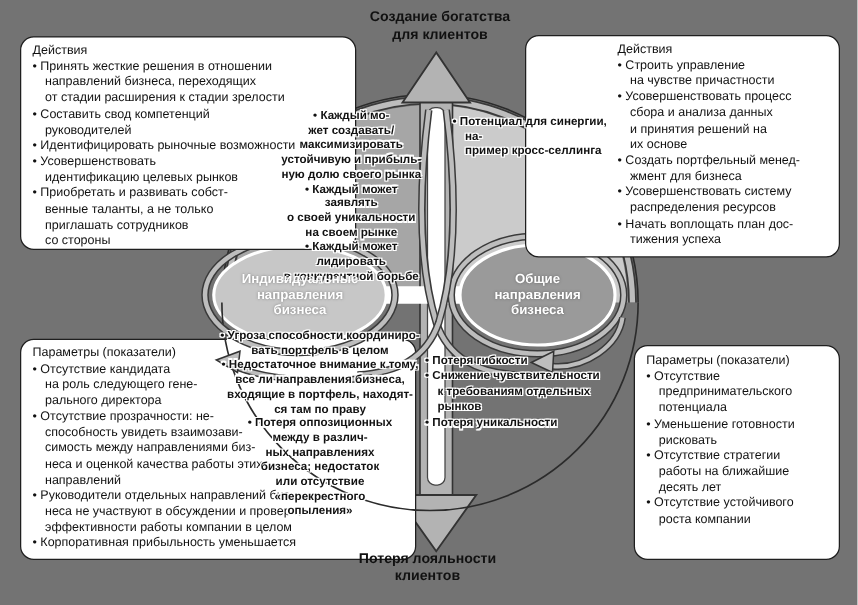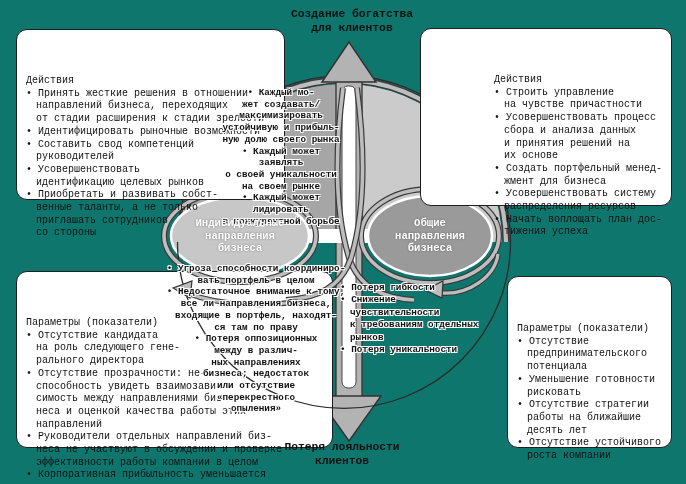--- a/index.html
+++ b/index.html
@@ -1,29 +1,29 @@
 <!DOCTYPE html>
 <html><head>
 <meta charset="utf-8">
 <style>
   html,body{margin:0;padding:0;background:#fff;}
   #stage{
     position:relative;width:686px;height:484px;overflow:hidden;
-    font-family:Liberation Mono, monospace;color:#111;background:#0f766e;
+    font-family:Liberation Sans, sans-serif;color:#111;background:#737373;
   }
   #stage svg{position:absolute;left:0;top:0;}
   .layer0{z-index:0;}
   .layer2{z-index:2;}
   .cornerbox{
     position:absolute;background:#fff;border:1.4px solid #1f1f1f;
     border-radius:11px;box-sizing:border-box;
   }
   .box-tl,.box-tr{z-index:3;}
   .box-bl,.box-br{z-index:1;}
-  .boxtext{position:absolute;z-index:4;font-size:10px;line-height:12.7px;margin-top:40px;}
+  .boxtext{position:absolute;z-index:4;font-size:10px;line-height:12.7px;}
   .boxtitle{white-space:pre-line;}
   .bullet{position:relative;padding-left:10px;text-indent:-10px;white-space:pre-line;}
   .bullet::before{content:"• ";}
   .cbullet{white-space:pre-line;}
   .cbullet::before{content:"• ";}
   .innerlist{
     position:absolute;z-index:4;font-size:9.3px;font-weight:bold;line-height:11.7px;
     text-shadow:-1px -1px 0 #fff,1px -1px 0 #fff,-1px 1px 0 #fff,1px 1px 0 #fff,0 1px 0 #fff,0 -1px 0 #fff;
   }
   .centered{text-align:center;}
@@ -103,23 +103,23 @@
 для клиентов</div>
   <div class="biglabel" style="left:256px;top:440px;width:172px;">Потеря лояльности
 клиентов</div>
 
   <div class="boxtext" style="left:26px;top:35px;width:256px;">
     <div class="boxtitle">Действия</div>
     <div>
         <div class="bullet">Принять жесткие решения в отношении
 направлений бизнеса, переходящих
 от стадии расширения к стадии зрелости</div>
-        <div class="bullet">Идентифицировать рыночные возможности</div>
         <div class="bullet">Составить свод компетенций
 руководителей</div>
+        <div class="bullet">Идентифицировать рыночные возможности</div>
         <div class="bullet">Усовершенствовать
 идентификацию целевых рынков</div>
         <div class="bullet">Приобретать и развивать собст-
 венные таланты, а не только
 приглашать сотрудников
 со стороны</div>
       </div>
   </div>
 
   <div class="boxtext" style="left:494px;top:34px;width:176px;">
@@ -181,20 +181,22 @@
 устойчивую и прибыль-
 ную долю своего рынка</div>
       <div class="cbullet">Каждый может заявлять
 о своей уникальности
 на своем рынке</div>
       <div class="cbullet">Каждый может лидировать
 в конкурентной борьбе</div>
     </div>
 
   <div class="innerlist" style="left:362px;top:92px;width:128px;">
+      <div class="bullet">Потенциал для синергии, на-
+пример кросс-селлинга</div>
     </div>
 
   <div class="innerlist centered" style="left:160px;top:263px;width:192px;">
       <div class="cbullet">Угроза способности координиро-
 вать портфель в целом</div>
       <div class="cbullet">Недостаточное внимание к тому,
 все ли направления бизнеса,
 входящие в портфель, находят-
 ся там по праву</div>
       <div class="cbullet">Потеря оппозиционных

